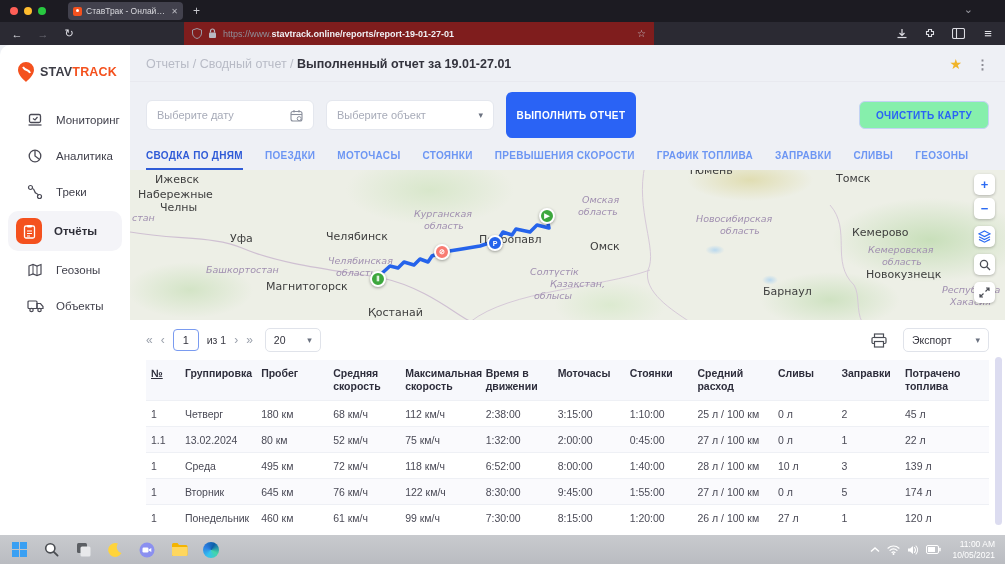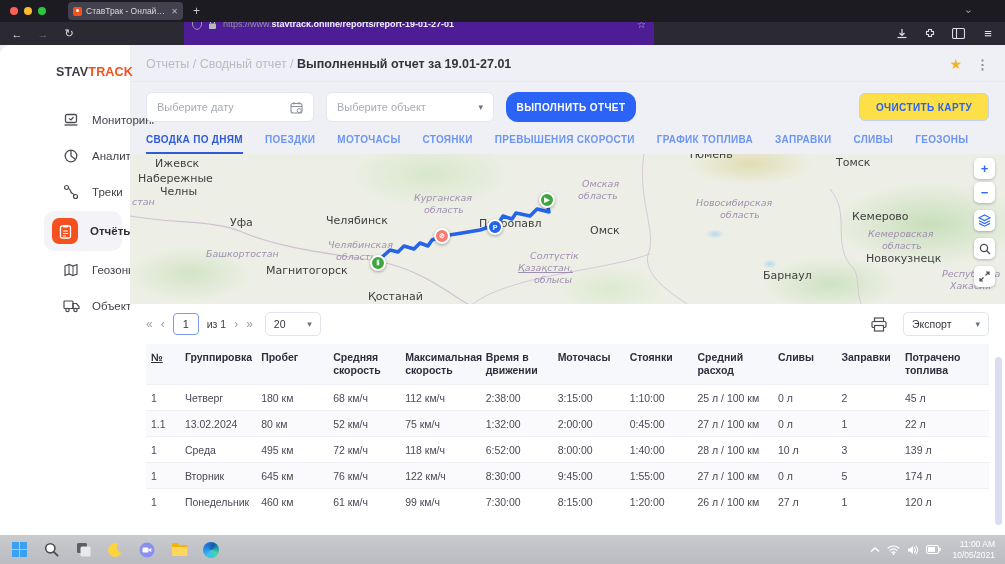--- a/index.html
+++ b/index.html
@@ -17,33 +17,33 @@
   .favicon { width:9px; height:9px; border-radius:2px; background:#f4511e; flex:none; position:relative; }
   .favicon::after{content:"";position:absolute;left:3px;top:2px;width:3px;height:3px;border-radius:50%;background:#fff;}
   .tab-title { font-size:8.5px; color:#d9d9de; white-space:nowrap; overflow:hidden; text-overflow:ellipsis; flex:1; }
   .tab-close { color:#b9b9c0; font-size:8px; flex:none; }
   .newtab { color:#c9c9cf; font-size:12px; margin-left:10px; }
   .win-chevron { position:absolute; right:32px; top:3px; color:#9b9ba3; font-size:11px; }
 
   .navbar { height:23px; background:#2b2a33; display:flex; align-items:center; padding:0 10px; gap:12px; }
   .nav-ico { color:#e2e2e8; font-size:11px; width:14px; text-align:center; }
   .nav-ico.dim { color:#6d6c76; }
-  .urlbar { margin-left:96px; width:470px; height:30px; background:#4c1d95; border-radius:4px;
-            display:flex; align-items:flex-start; padding:0 8px; gap:6px; }
+  .urlbar { margin-left:96px; width:470px; height:30px; background:#7f1d1d; border-radius:4px;
+            display:flex; align-items:center; padding:0 8px; gap:6px; }
   .urlbar svg { flex:none; }
   .url-text { font-size:9px; color:#c9c9cf; white-space:nowrap; overflow:hidden; flex:1; }
   .url-text .scheme { color:#8f8f99; }
   .url-text .host { color:#f0f0f4; font-weight:700; }
   .url-star { color:#c3c3cb; font-size:10px; flex:none; }
   .navbar-right { margin-left:auto; display:flex; gap:16px; align-items:center; }
 
   
   .app { position:absolute; top:45px; left:0; right:0; bottom:29px; background:#eef0f5; display:flex; overflow:hidden; }
 
-  .sidebar { width:130px; background:#fff; border-top-left-radius:10px; flex:none;padding-left:36px; }
+  .sidebar { width:130px; background:#fff; border-top-left-radius:10px; flex:none; }
   .logo { display:flex; align-items:center; gap:4px; padding:16px 0 0 16px; }
   .logo-text { font-size:12.5px; font-weight:800; letter-spacing:.2px; }
   .logo-text .lt1 { color:#3d3d46; } .logo-text .lt2 { color:#f4511e; }
   .side-menu { margin-top:20px; display:flex; flex-direction:column; gap:2px; }
   .side-item { display:flex; align-items:center; gap:12px; height:34px; padding-left:18px; margin:0 8px; border-radius:10px; cursor:pointer; }
   .side-item.active { background:#f4f4f8; height:40px; padding-left:8px; }
   .side-icon { width:18px; height:18px; display:flex; align-items:center; justify-content:center; color:#4a4a55; flex:none; }
   .side-item.active .side-icon { width:26px; height:26px; background:#f4511e; border-radius:7px; color:#fff; }
   .side-label { font-size:11.5px; color:#3f3f4a; }
   .side-item.active .side-label { font-weight:600; color:#2e2e38; }
@@ -54,23 +54,23 @@
   .crumb .cur { color:#33333d; font-weight:700; }
   .crumb-actions { margin-left:auto; display:flex; gap:14px; align-items:center; }
   .star-ico { color:#f0b429; font-size:14px; }
   .kebab-ico { color:#8a8a93; font-size:13px; font-weight:700; }
 
   .filter-row { display:flex; align-items:center; gap:12px; padding:10px 16px 4px 16px; }
   .input-box { width:168px; height:30px; background:#fff; border:1px solid #e4e7ee; border-radius:6px;
                display:flex; align-items:center; padding:0 10px; }
   .input-box .ph { font-size:11px; color:#a7abb8; flex:1; }
   .caret { color:#6b7280; font-size:9px; }
-  .btn-run { width:130px; height:30px; background:#2a63f5; border:none; border-radius:12px; color:#fff;
+  .btn-run { width:130px; height:46px; background:#2a63f5; border:none; border-radius:6px; color:#fff;
              font-size:10px; font-weight:700; letter-spacing:.4px; font-family:inherit; }
-  .btn-clear { margin-left:auto; width:130px; height:28px; background:#fde047; border:1px solid #c3d2f3; border-radius:6px;
+  .btn-clear { margin-left:auto; width:130px; height:28px; background:#86efac; border:1px solid #c3d2f3; border-radius:6px;
                color:#2a63f5; font-size:10px; font-weight:700; letter-spacing:.4px; font-family:inherit; }
 
   .tabs-row { display:flex; gap:22px; padding:8px 16px 0 16px; }
   .rtab { font-size:10px; font-weight:700; letter-spacing:.3px; color:#6d96f3; padding-bottom:7px; white-space:nowrap; cursor:pointer; }
   .rtab.active { color:#2f5bd7; border-bottom:2px solid #2f5bd7; }
 
   
   .map { height:150px; position:relative; overflow:hidden; background:#edefe6;
     background-image:
       radial-gradient(90px 40px at 60px 120px, #d3e4c6 0%, rgba(211,228,198,0) 70%),
@@ -309,21 +309,21 @@
           <span class="map-label city-lg" style="left: 100px; top: 62px;">Уфа</span>
           <span class="map-label region" style="left: 76px; top: 94px;">Башкортостан</span>
           <span class="map-label city-lg" style="left: 196px; top: 60px;">Челябинск</span>
           <span class="map-label region" style="left: 198px; top: 85px;">Челябинская</span>
           <span class="map-label region" style="left: 206px; top: 97px;">область</span>
           <span class="map-label city-lg" style="left: 136px; top: 110px;">Магнитогорск</span>
           <span class="map-label region" style="left: 284px; top: 38px; text-align: right;">Курганская</span>
           <span class="map-label region" style="left: 294px; top: 50px;">область</span>
           <span class="map-label city-lg" style="left: 349px; top: 63px;">Петропавл</span>
           <span class="map-label region" style="left: 400px; top: 96px;">Солтүстік</span>
-          <span class="map-label region" style="left: 388px; top: 108px; text-decoration: underline;">Қазақстан,</span>
+          <span class="map-label region" style="left: 420px; top: 108px;">Қазақстан,</span>
           <span class="map-label region" style="left: 404px; top: 120px;">облысы</span>
           <span class="map-label city-lg" style="left: 238px; top: 136px;">Қостанай</span>
           <span class="map-label city-lg" style="left: 558px; top: -6px;">Тюмень</span>
           <span class="map-label region" style="left: 452px; top: 24px;">Омская</span>
           <span class="map-label region" style="left: 448px; top: 36px;">область</span>
           <span class="map-label city-lg" style="left: 460px; top: 70px;">Омск</span>
           <span class="map-label region" style="left: 566px; top: 43px;">Новосибирская</span>
           <span class="map-label region" style="left: 590px; top: 55px;">область</span>
           <span class="map-label city-lg" style="left: 706px; top: 2px;">Томск</span>
           <span class="map-label city-lg" style="left: 722px; top: 56px;">Кемерово</span>

